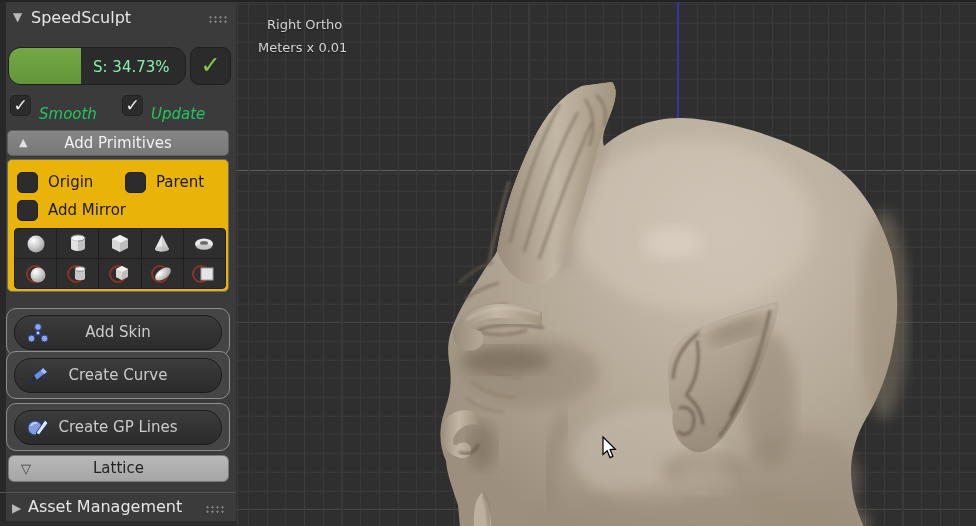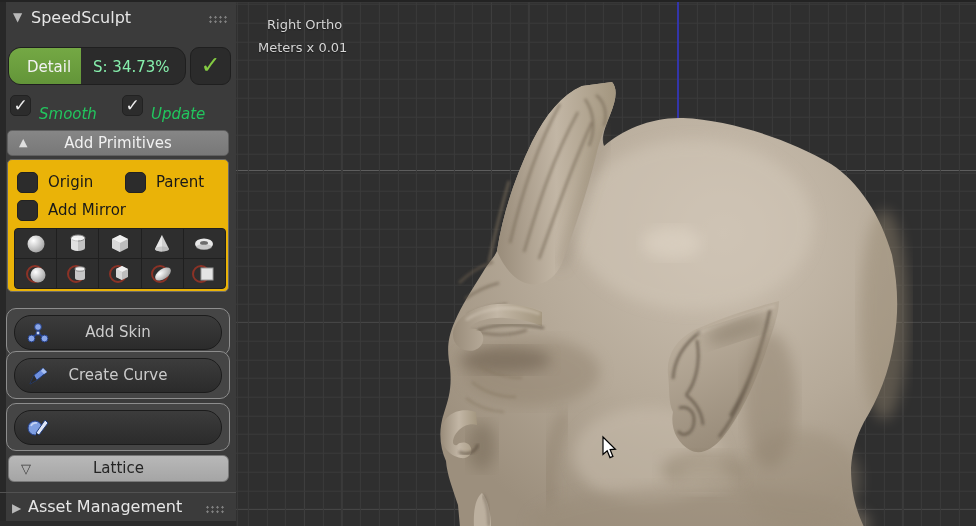--- a/index.html
+++ b/index.html
@@ -211,21 +211,20 @@
     <div class="panel-edge"></div>
 
     <div class="hdr-row">
       <span class="hdr-tri">▼</span>
       <span class="hdr-title">SpeedSculpt</span>
       <span class="drag-dots"></span>
     </div>
 
     <div class="slider">
       <div class="slider-fill" style="width: 41%;"></div>
-      <span class="slider-label">Detail</span>
       <span class="slider-value">S: 34.73%</span>
     </div>
     <div class="apply-btn"><span>✓</span></div>
 
     <div class="cbrow">
       <span class="cb" style="left:10px;">✓</span>
       <span class="cb-label-light" style="left:39px;">Smooth</span>
       <span class="cb" style="left:122px;">✓</span>
       <span class="cb-label-light" style="left:151px;">Update</span>
     </div>
@@ -346,20 +345,21 @@
     </div>
 
     <div class="tool-wrap" style="top:403px;">
       <div class="tool-btn">
         <svg class="ticon" width="24" height="24">
           <circle cx="9" cy="12" r="7" fill="#7f9fe2" stroke="#24408a"></circle>
           <path d="M5,10 a5,4 0 0 1 6,-3" stroke="#c6d4f4" fill="none" stroke-width="1.6"></path>
           <path d="M10,17 L19,4 L22,7 L13,19 Z" fill="#dfe6f6" stroke="#1d3a7a"></path>
           <path d="M10,17 L13,19 L10,20 Z" fill="#2a2a2a"></path>
         </svg>
+        <span>Create GP Lines</span>
       </div>
     </div>
 
     <div class="lattice">
       <span class="tri">▽</span>
       <span>Lattice</span>
     </div>
 
     <div class="sep"></div>
 

